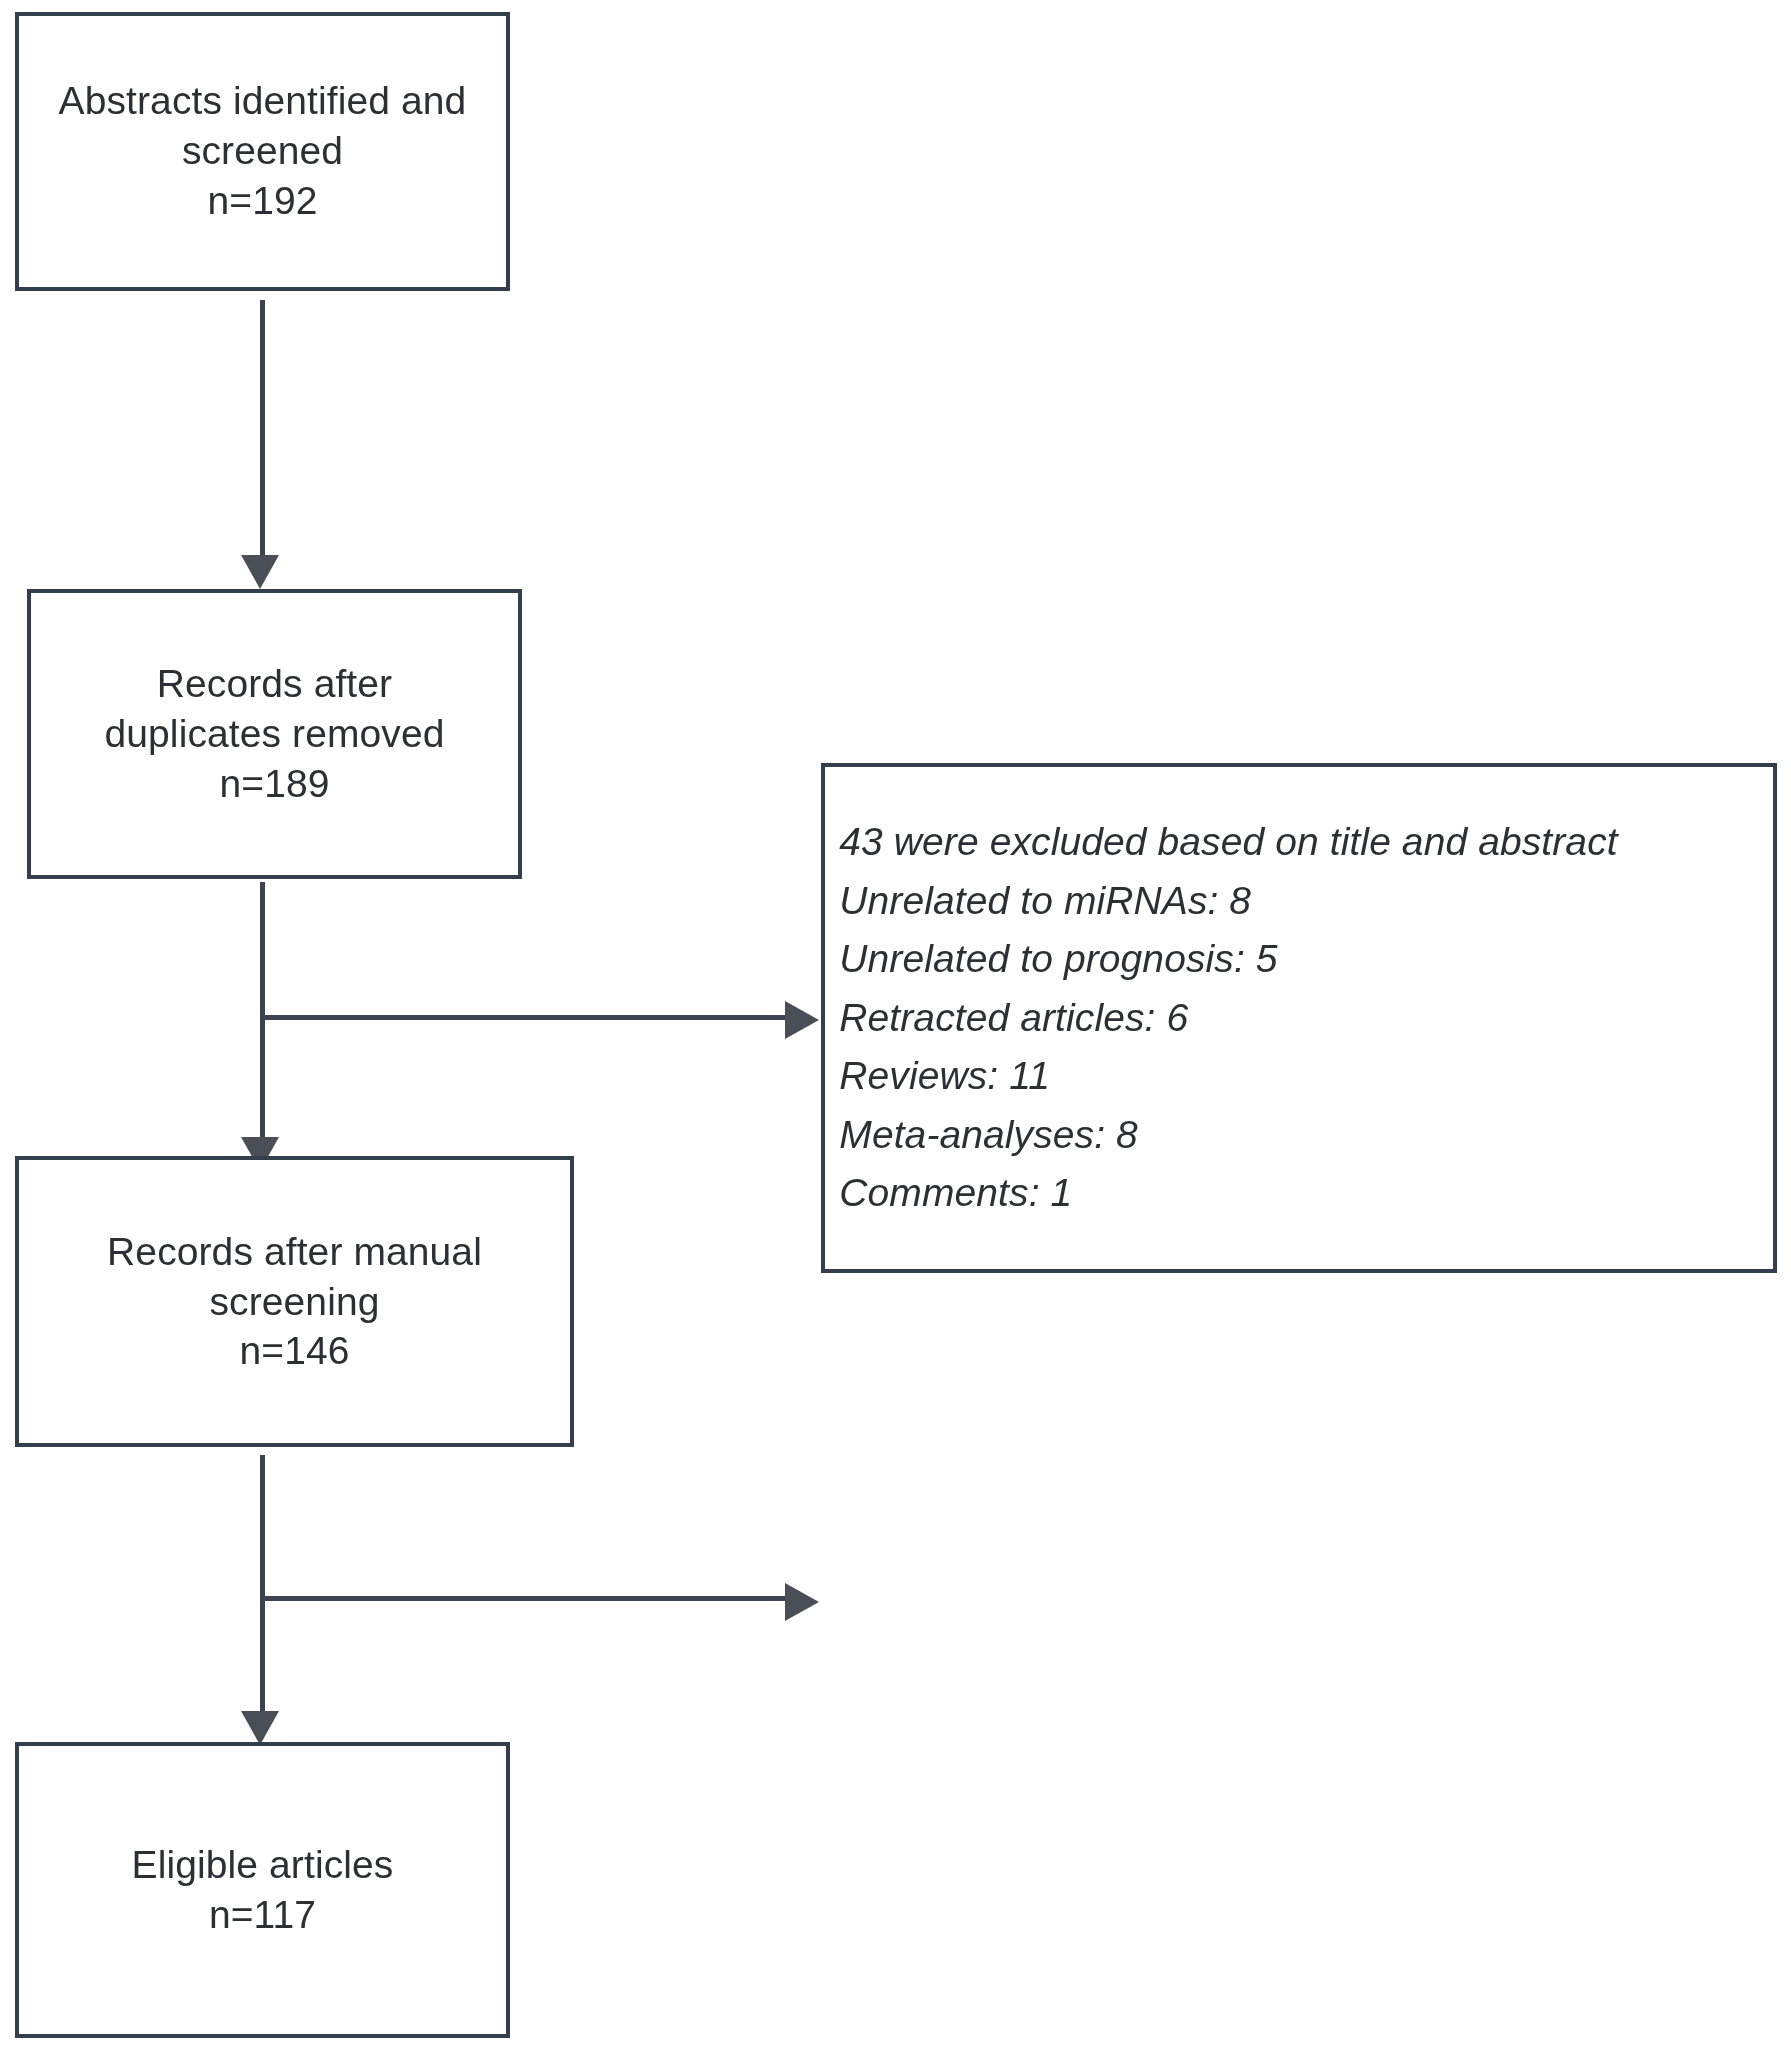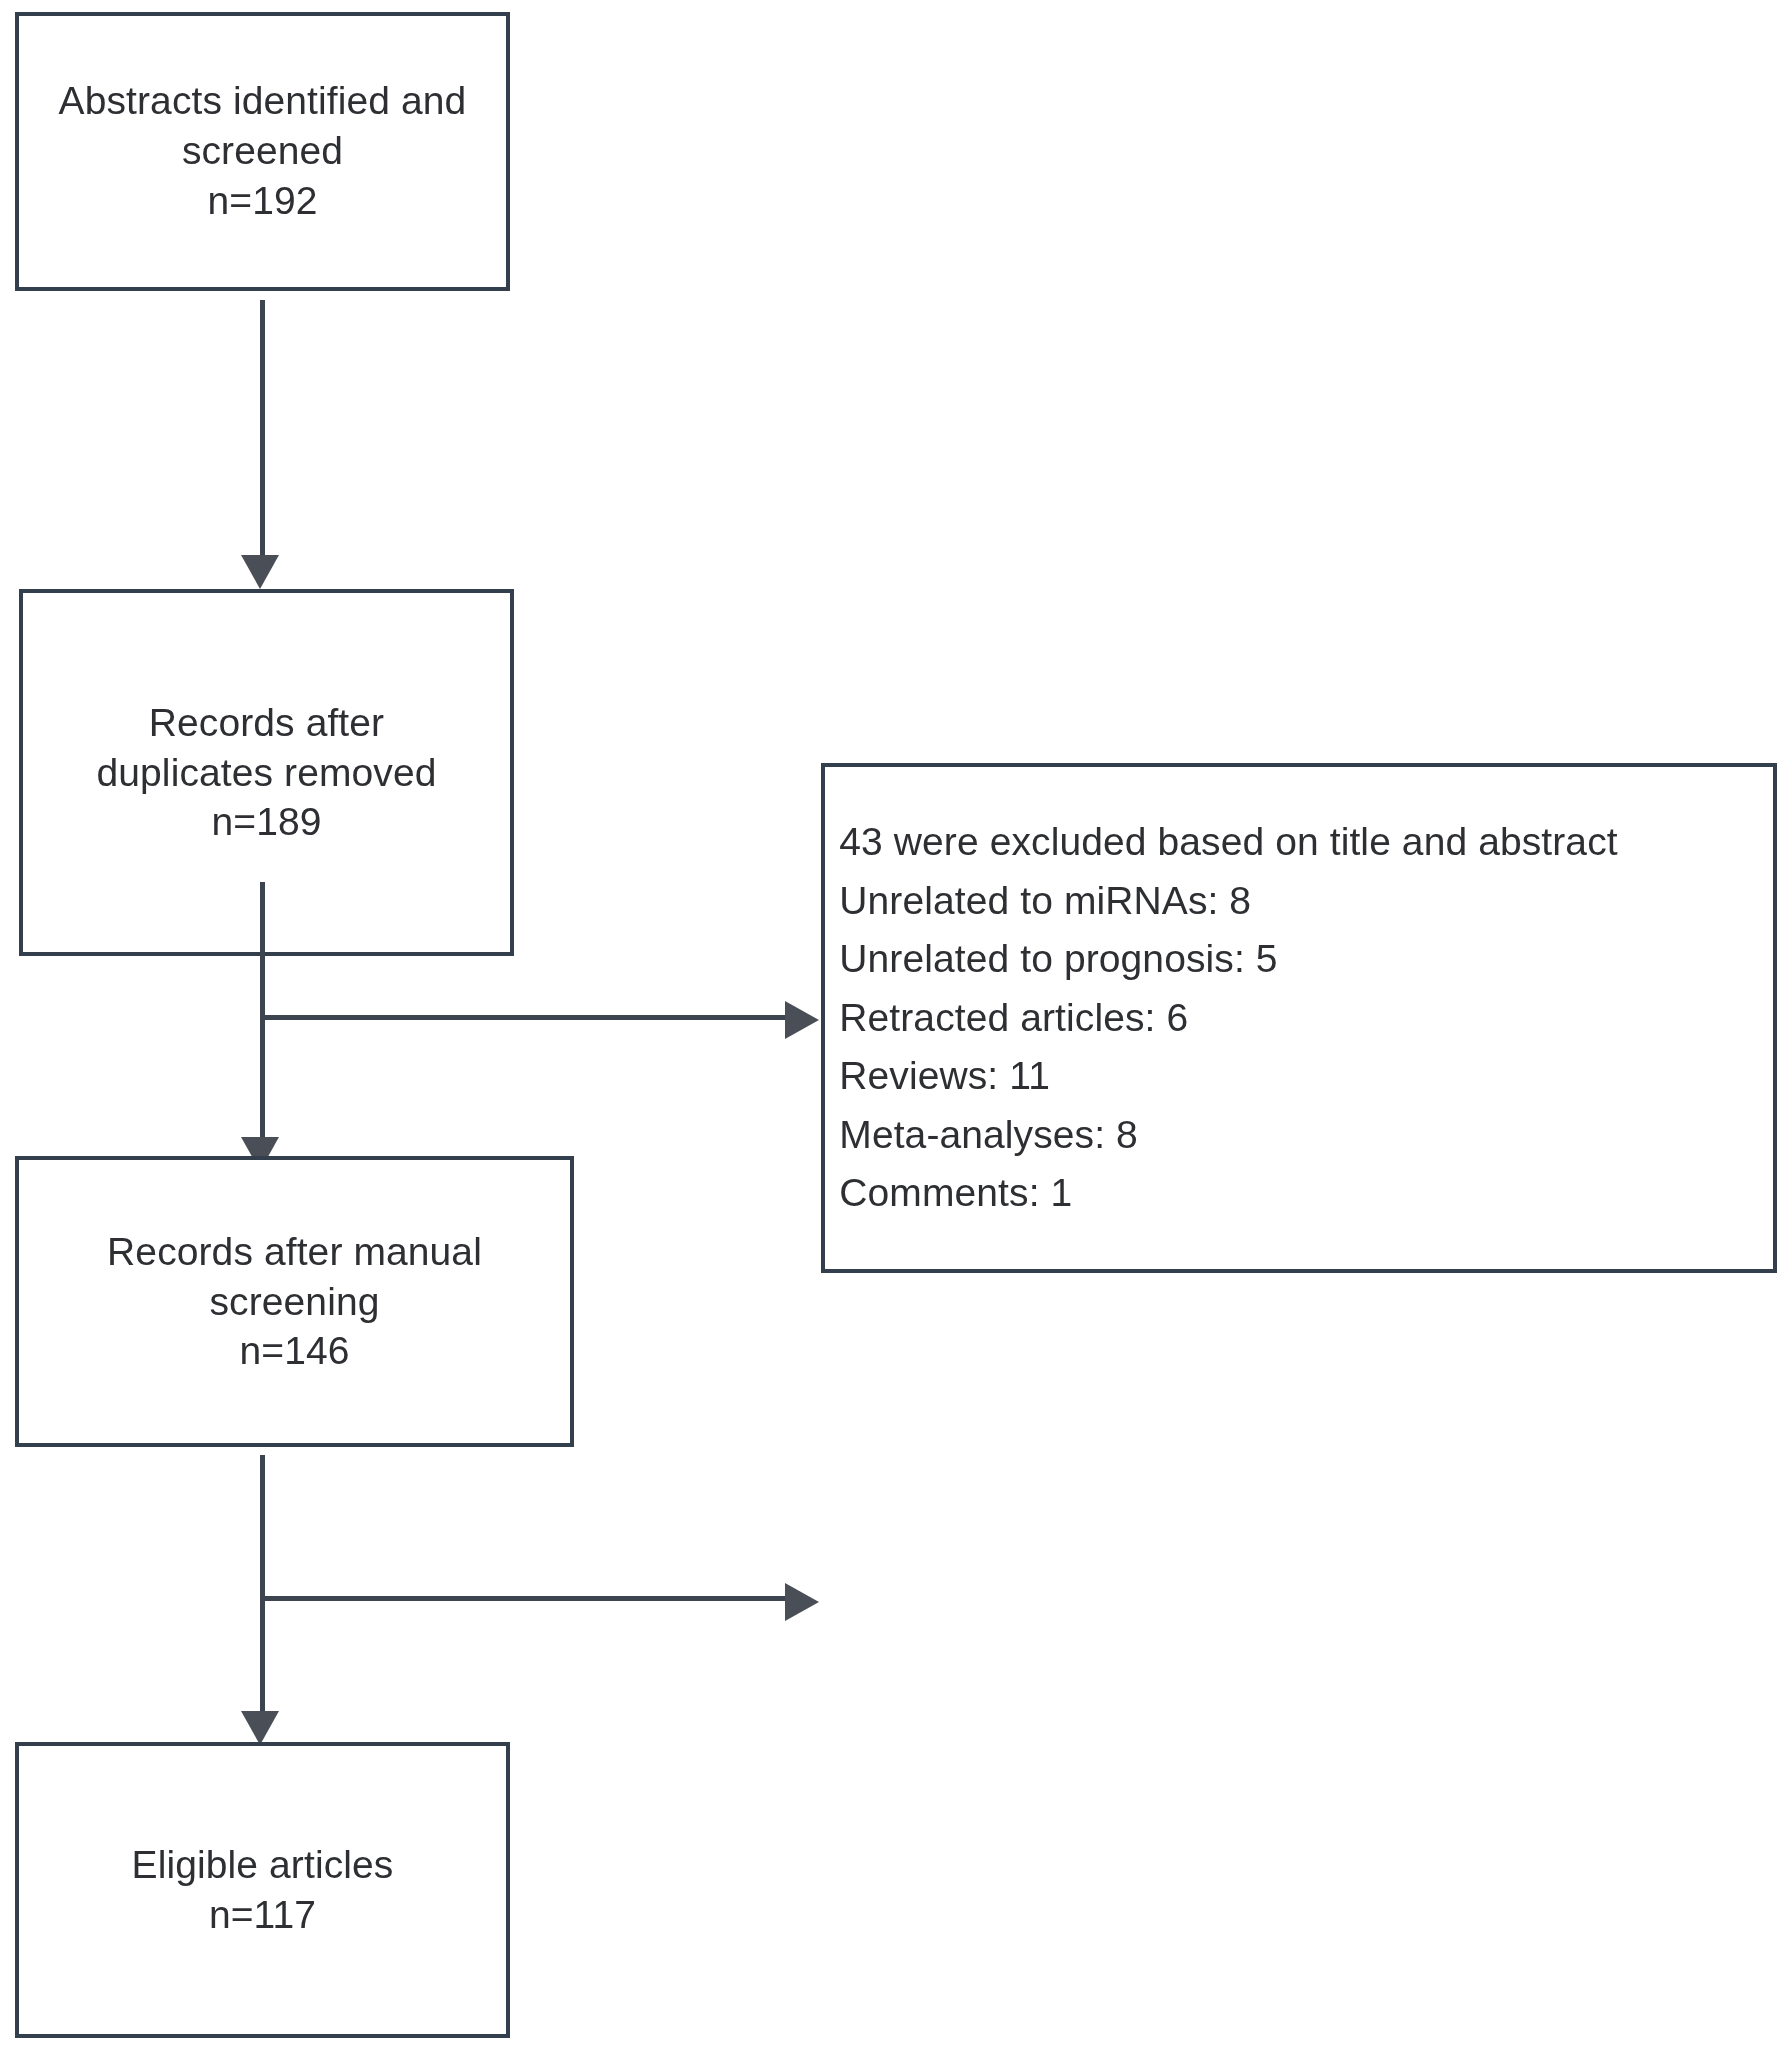--- a/index.html
+++ b/index.html
@@ -34,21 +34,21 @@
   }
   .node .node-text {
     font-size: 39px;
     line-height: 1.28;
     letter-spacing: 0.1px;
     white-space: pre-line;
     padding: 0 23px;
   }
 
   #node-identified   { left: 15px;  top: 11.6px;   width: 495px;  height: 279px; }
-  #node-duplicates   { left: 19px;  top: 589px;  width: 495px;  height: 367px; }
+  #node-duplicates   { left: 27px;  top: 589px;  width: 495px;  height: 290px; }
   #node-manual       { left: 15px;  top: 1156px; width: 559px;  height: 291px; }
   #node-eligible     { left: 15px;  top: 1742px; width: 495px;  height: 296px; }
 
   
   .excl-box {
     position: absolute;
     box-sizing: border-box;
     background: #ffffff;
     border: 4.5px solid #333f4d;
     display: flex;
@@ -56,20 +56,21 @@
     justify-content: center;
     padding: 0 12.5px 0 14.3px;
     color: #2d2f33;
   }
   .excl-box .excl-line {
     font-size: 39px;
     line-height: 1.50;
     letter-spacing: 0.1px;
     text-align: left;
     white-space: nowrap;
+    font-style: italic;
   }
 
   #excl-title-abstract { left: 821px; top: 763px;  width: 956px; height: 510px; }
   #excl-full-text      { left: 821px; top: 1454px; width: 956px; height: 288px; }
 
   
   .conn-v {
     position: absolute;
     width: 5.4px;
     background: #3c4450;

